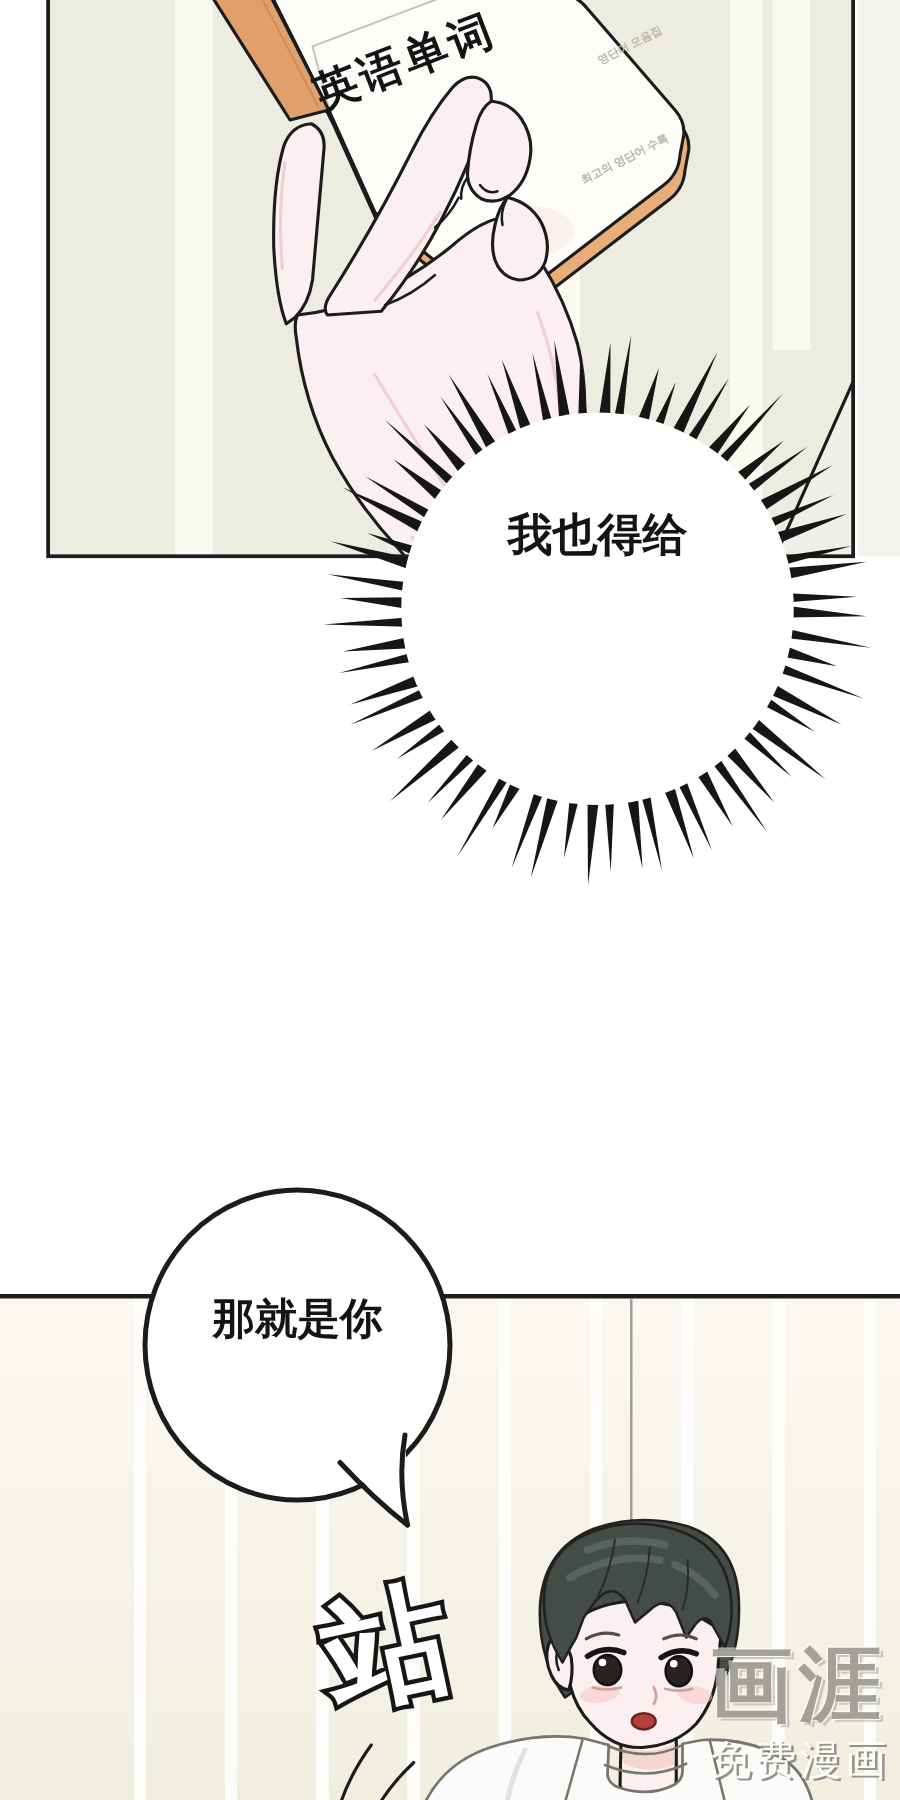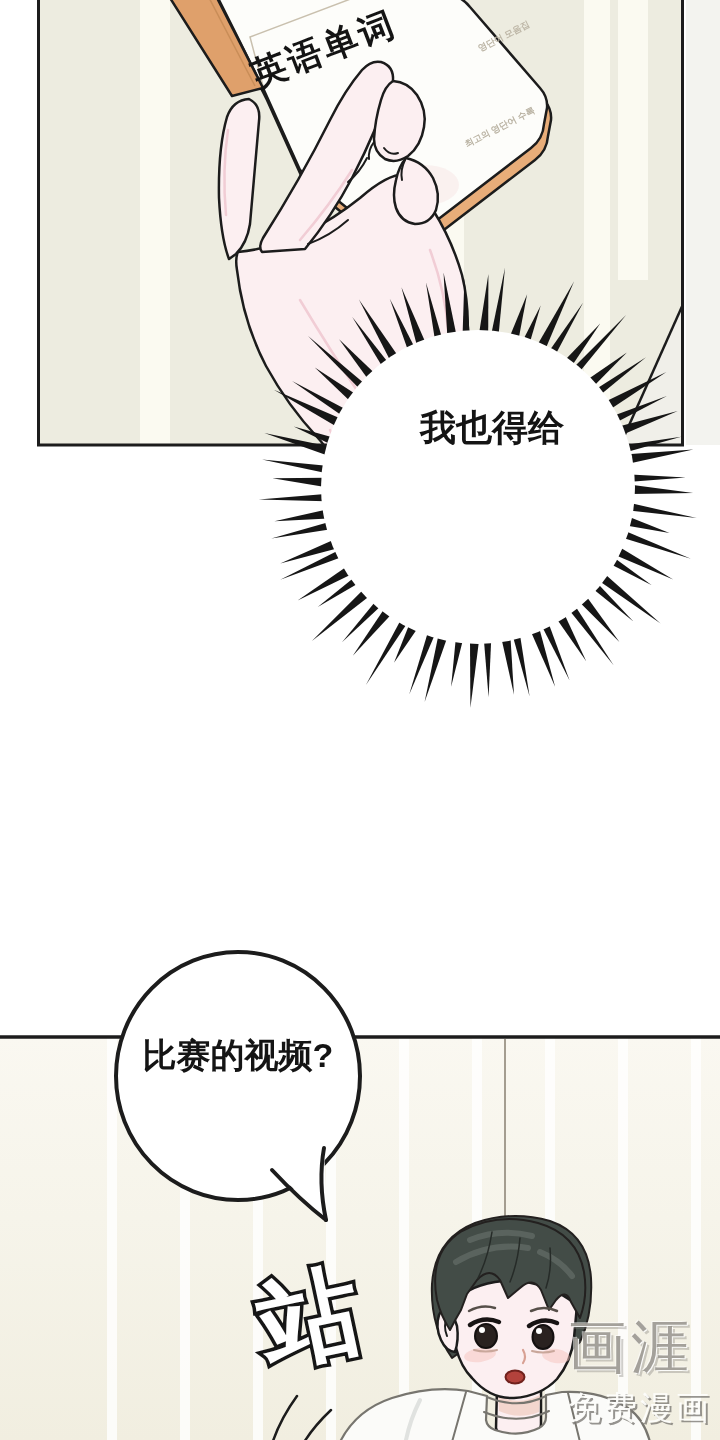--- a/index.html
+++ b/index.html
@@ -28,36 +28,36 @@
   .shirt-line{fill:none;stroke:#77756f;stroke-width:2;stroke-linecap:round;}
   .shirt-shade{fill:none;stroke:#e0e2e0;stroke-width:4;stroke-linecap:round;}
   
   .txt{position:absolute;z-index:4;color:#141414;font-weight:800;text-align:center;}
   #book-title{left:246px;top:26px;width:156px;font-size:35px;letter-spacing:3px;white-space:nowrap;
     transform:rotate(-21deg);transform-origin:center;font-weight:900;}
   .kr-note{position:absolute;z-index:4;color:#bdb6a6;font-size:9px;font-weight:700;text-align:center;
     transform:rotate(-27deg);white-space:nowrap;}
   #kr-top{left:462px;top:30px;width:84px;}
   #kr-bottom{left:450px;top:121px;width:100px;color:#b9b2a2;}
-  #burst-text{left:336px;top:407px;width:312px;font-size:36px;line-height:42px;}
+  #burst-text{left:322px;top:407px;width:312px;font-size:36px;line-height:42px;}
   #speech-text{left:118px;top:1035px;width:240px;font-size:34px;line-height:40px;}
   
   #panel2{
     left:0;top:1037px;width:720px;height:403px;z-index:0;
     background:
       repeating-linear-gradient(90deg, rgba(255,255,255,0) 0px, rgba(255,255,255,0) 63px,
         rgba(255,255,255,.8) 63px, rgba(255,255,255,.8) 73px),
       linear-gradient(180deg,#faf8f1 0%, var(--lower-bg) 45%, #f1eee0 100%);
     background-position:44px 0,0 0;
   }
   #right-margin{left:686px;top:0;width:34px;height:445px;background:#f3f3ef;z-index:0;}
   
   #watermark{right:8px;top:1316px;z-index:6;text-align:left;}
   #wm-logo{
-    font-size:58px;font-weight:400;letter-spacing:5px;line-height:62px;
+    font-size:66px;font-weight:700;letter-spacing:5px;line-height:62px;
     color:rgba(148,145,137,.85);
     text-shadow:1px 1px 0 rgba(255,255,255,.9),-1px -1px 0 rgba(255,255,255,.55),3px 3px 0 rgba(122,120,114,.35);
   }
   #wm-tagline{
     margin-top:8px;font-size:33px;font-weight:400;letter-spacing:3px;
     color:rgba(253,253,251,.95);
     text-shadow:2px 2px 0 rgba(125,123,117,.8);
   }
 </style>
 </head>
@@ -267,19 +267,19 @@
 
 <div class="txt" id="book-title">英语单词</div>
 <div class="kr-note" id="kr-top">영단어 모음집</div>
 <div class="kr-note" id="kr-bottom">최고의 영단어 수록</div>
 
 <div class="txt" id="burst-text">
   <div>我也得给</div>
 </div>
 
 <div class="txt" id="speech-text">
-  <div>比赛的视频?</div>
+  <div>那就是你</div>
 </div>
 
 <div class="abs" id="watermark">
   <div id="wm-logo">画涯</div>
   <div id="wm-tagline">免费漫画</div>
 </div>
 
 </body></html>

